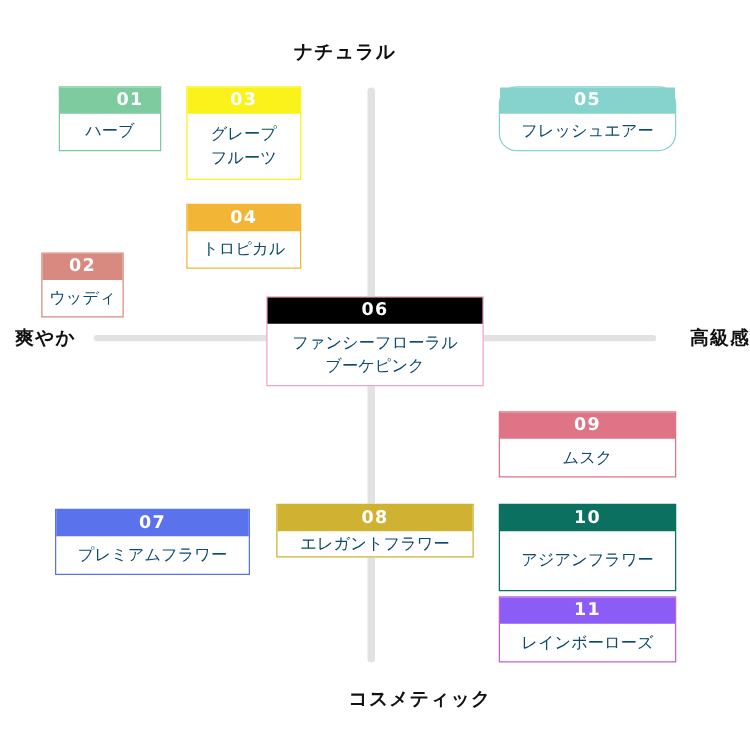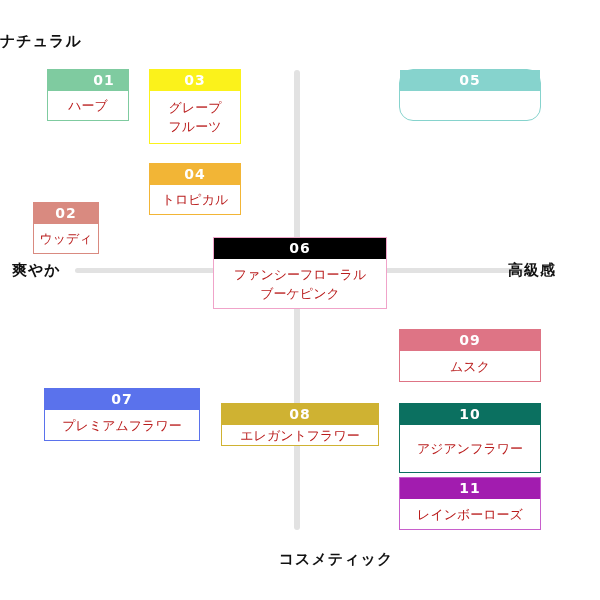--- a/index.html
+++ b/index.html
@@ -1,28 +1,28 @@
 <!DOCTYPE html>
 <html><head>
 <meta charset="utf-8">
 <style>
   html, body { margin:0; padding:0; background:#ffffff; }
   body { width:600px; height:600px; position:relative; overflow:hidden;
          font-family:"DejaVu Sans", "Liberation Sans", sans-serif; color:#111; }
   .axis-v { position:absolute; left:294px; top:70px; width:6px; height:460px; background:#e2e2e2; border-radius:3px; }
   .axis-h { position:absolute; left:75px; top:268px; width:450px; height:5px; background:#e2e2e2; border-radius:3px; }
   .axis-label { position:absolute; font-weight:bold; font-size:15px; letter-spacing:1px; white-space:nowrap; }
-  .lbl-top { left:0; width:552px; top:32px; }
+  .lbl-top { left:0; width:552px; text-align:center; top:32px; }
   .lbl-bottom { left:0; width:600px; text-align:center; top:550px;padding-left:36px; }
   .lbl-left { left:12px; top:261px; }
-  .lbl-right { left:508px; top:261px; }
+  .lbl-right { left:552px; top:261px; }
   .card { position:absolute; box-sizing:border-box; border:1.5px solid; background:#fff; display:flex; flex-direction:column; }
   .card .num { color:#fff; font-weight:bold; font-size:14px; text-align:center; height:21px; line-height:21px; letter-spacing:1px; }
   .card .name { flex:1; display:flex; align-items:center; justify-content:center; text-align:center;
-                font-size:13px; line-height:19px; white-space:pre-line; color:#b91c1c; padding:0 2px; }
+                font-size:13px; line-height:19px; white-space:pre-line; color:#0c4a6e; padding:0 2px; }
 </style>
 </head>
 <body>
 
 <div class="axis-v"></div>
 <div class="axis-h"></div>
 
 <div class="axis-label lbl-top">ナチュラル</div>
 <div class="axis-label lbl-bottom">コスメティック</div>
 <div class="axis-label lbl-left">爽やか</div>
@@ -41,39 +41,40 @@
       <div class="num" style="background: rgb(251, 242, 27);">03</div>
       <div class="name">グレープ
 フルーツ</div>
     </div>
   <div class="card" style="left: 149px; top: 163px; width: 92px; height: 52px; border-color: rgb(242, 181, 54);">
       <div class="num" style="background: rgb(242, 181, 54);">04</div>
       <div class="name">トロピカル</div>
     </div>
   <div class="card" style="left: 399px; top: 69px; width: 142px; height: 52px; border-color: rgb(134, 211, 205); border-radius: 14px;">
       <div class="num" style="background: rgb(134, 211, 205);">05</div>
+      <div class="name">フレッシュエアー</div>
     </div>
   <div class="card" style="left: 213px; top: 237px; width: 174px; height: 72px; border-color: rgb(240, 163, 201);">
       <div class="num" style="background: #000000;">06</div>
       <div class="name">ファンシーフローラル
 ブーケピンク</div>
     </div>
-  <div class="card" style="left: 44px; top: 388px; width: 156px; height: 53px; border-color: rgb(90, 114, 236);">
+  <div class="card" style="left: 44px; top: 407px; width: 156px; height: 53px; border-color: rgb(90, 114, 236);">
       <div class="num" style="background: rgb(90, 114, 236);">07</div>
       <div class="name">プレミアムフラワー</div>
     </div>
   <div class="card" style="left: 221px; top: 403px; width: 158px; height: 43px; border-color: rgb(207, 178, 50);">
       <div class="num" style="background: rgb(207, 178, 50);">08</div>
       <div class="name">エレガントフラワー</div>
     </div>
   <div class="card" style="left: 399px; top: 329px; width: 142px; height: 53px; border-color: rgb(222, 116, 133); justify-content: space-between;">
       <div class="num" style="background: rgb(222, 116, 133);">09</div>
       <div class="name">ムスク</div>
     </div>
   <div class="card" style="left: 399px; top: 403px; width: 142px; height: 70px; border-color: rgb(11, 112, 96);">
       <div class="num" style="background: rgb(11, 112, 96);">10</div>
       <div class="name">アジアンフラワー</div>
     </div>
   <div class="card" style="left: 399px; top: 477px; width: 142px; height: 53px; border-color: rgb(200, 95, 204);">
-      <div class="num" style="background: #a21caf;">11</div>
+      <div class="num" style="background: #8b5cf6;">11</div>
       <div class="name">レインボーローズ</div>
     </div>
 </div>
 
 </body></html>

